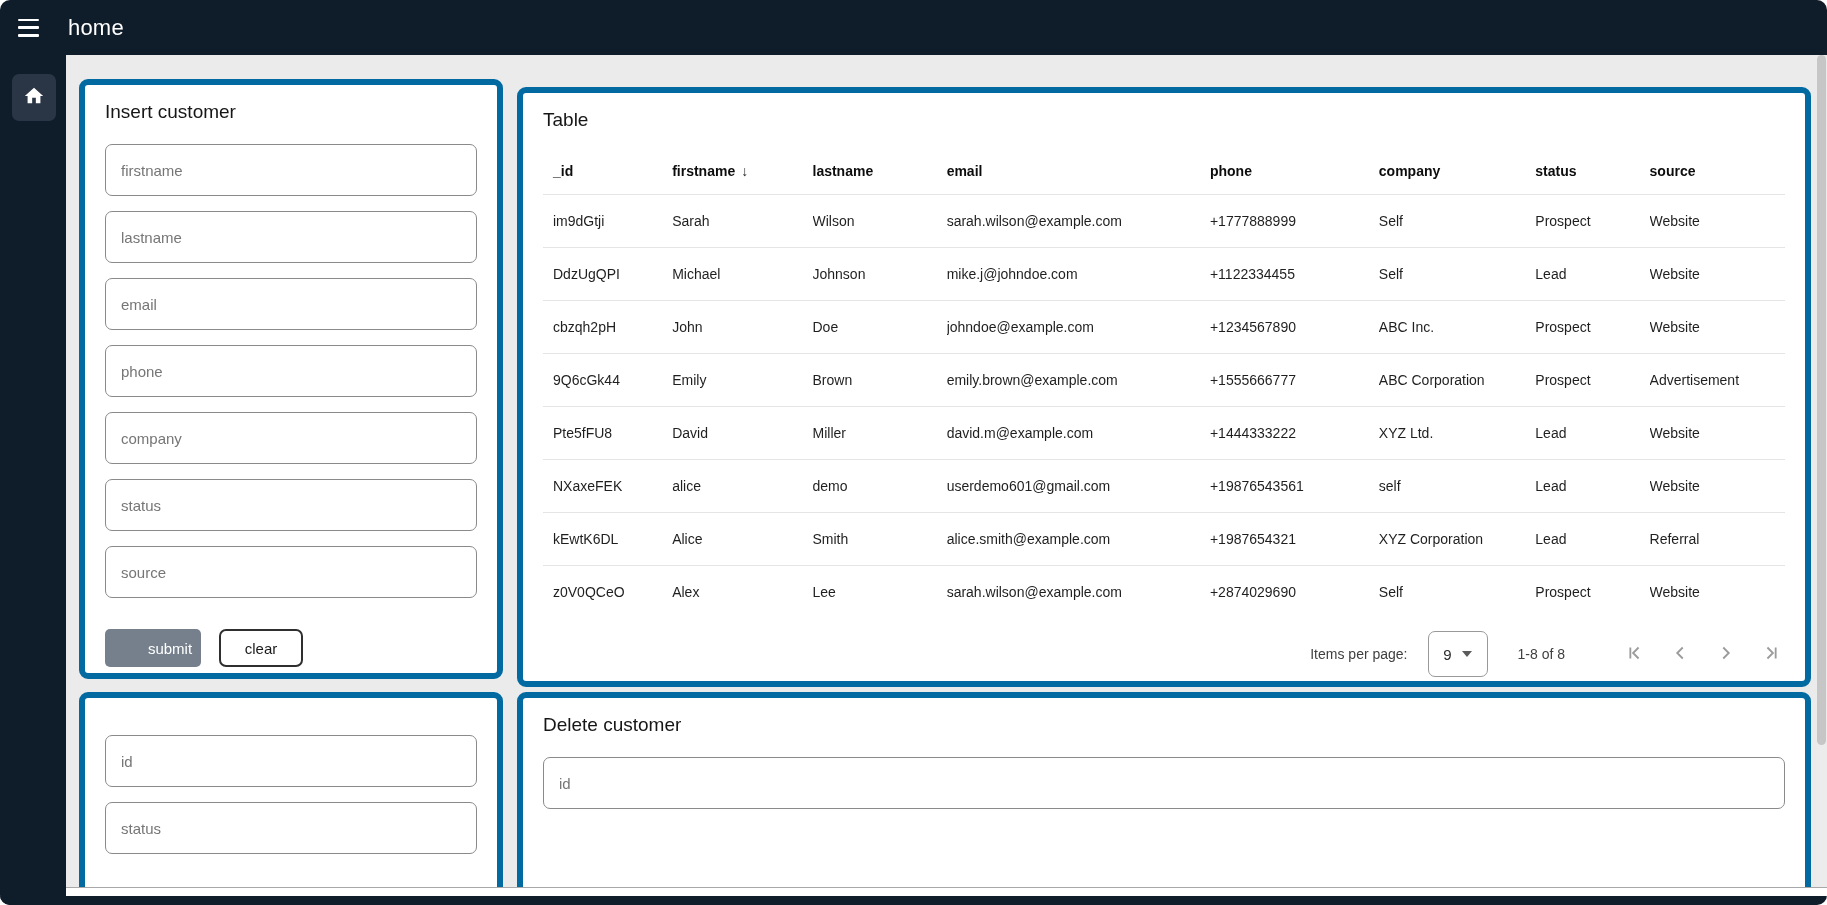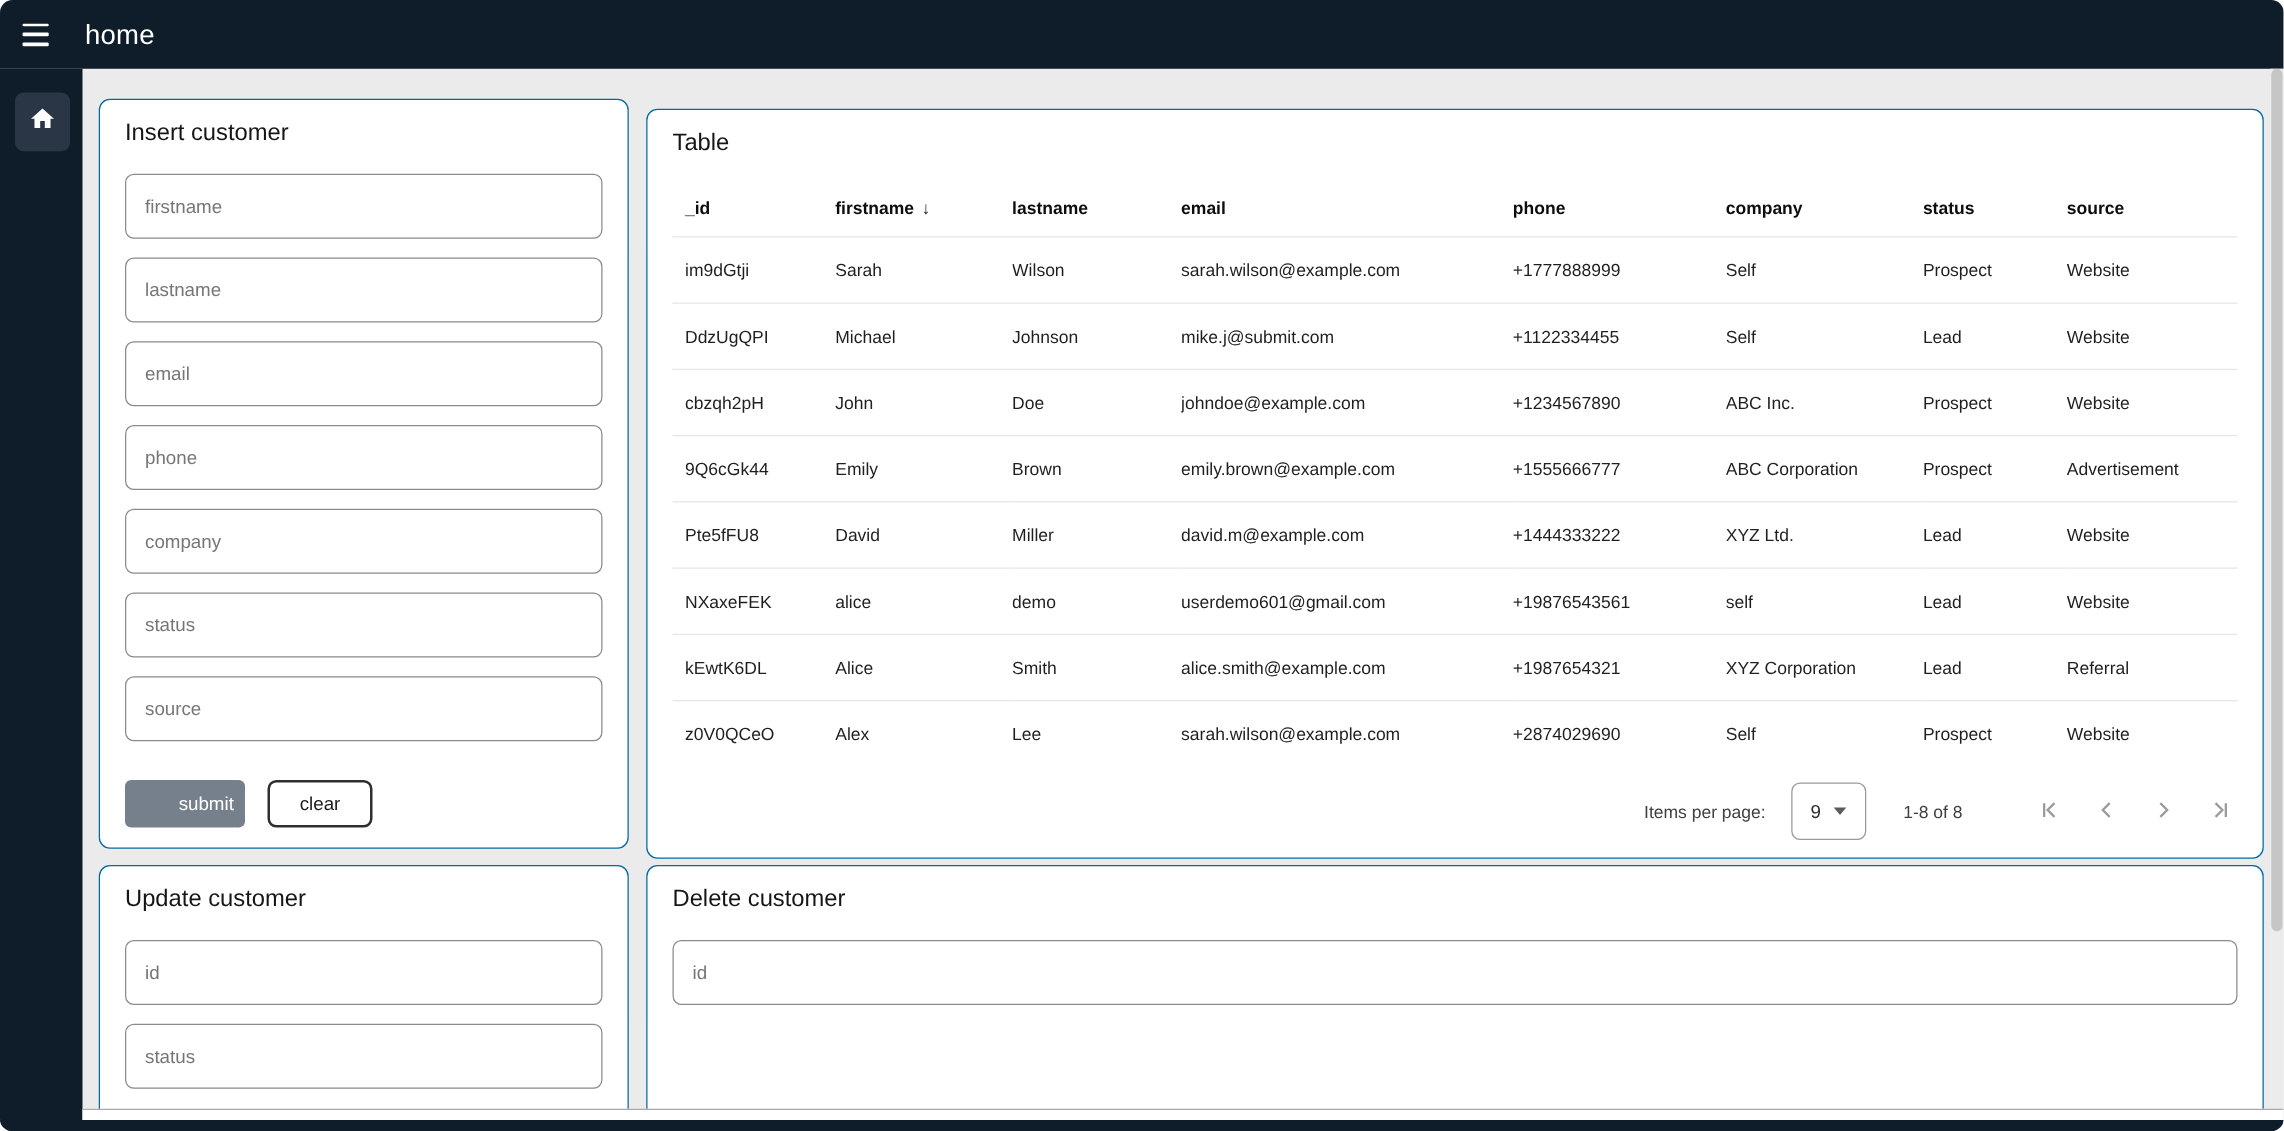--- a/index.html
+++ b/index.html
@@ -11,21 +11,21 @@
   .hamburger{width:24px;height:18px;margin-left:18px;display:flex;flex-direction:column;justify-content:space-between;cursor:pointer;}
   .hamburger span{display:block;width:21px;height:2.6px;background:#fff;border-radius:1px;}
   .topbar-title{color:#fff;font-size:22px;margin-left:26px;letter-spacing:.2px;}
 
   
   .sidebar{position:absolute;left:0;top:55px;width:66px;bottom:0;background:var(--dark,#0f1c2a);z-index:4;}
   .home-tile{position:absolute;left:12px;top:19px;width:44px;height:47px;background:var(--home-tile,#2a3645);border-radius:7px;display:flex;align-items:center;justify-content:center;cursor:pointer;}
 
   
   .main{position:absolute;left:66px;top:55px;right:0;bottom:0;background:var(--page-bg,#ebebeb);overflow:hidden;}
-  .card{position:absolute;background:#fff;border:1px solid #0369a1;border-radius:9px;box-sizing:border-box;padding:16px 20px;}
+  .card{position:absolute;background:#fff;border:6px solid #0369a1;border-radius:9px;box-sizing:border-box;padding:16px 20px;}
   .card-title{font-size:19px;color:#161616;font-weight:400;}
 
   .card-insert{left:13px;top:24px;width:424px;height:600px;}
   .card-table{left:451px;top:32px;width:1294px;height:600px;}
   .card-update{left:13px;top:637px;width:424px;height:380px;}
   .card-delete{left:451px;top:637px;width:1294px;height:380px;}
 
   
   .fields{display:flex;flex-direction:column;gap:15px;margin-top:21px;}
   .fields-wide{}
@@ -135,21 +135,21 @@
               <td>sarah.wilson@example.com</td>
               <td>+1777888999</td>
               <td>Self</td>
               <td>Prospect</td>
               <td>Website</td>
             </tr>
             <tr>
               <td>DdzUgQPI</td>
               <td>Michael</td>
               <td>Johnson</td>
-              <td>mike.j@submit.com</td>
+              <td>mike.j@johndoe.com</td>
               <td>+1122334455</td>
               <td>Self</td>
               <td>Lead</td>
               <td>Website</td>
             </tr>
             <tr>
               <td>cbzqh2pH</td>
               <td>John</td>
               <td>Doe</td>
               <td>johndoe@example.com</td>
@@ -236,21 +236,20 @@
         <div class="pg-btn">
           <span><svg width="22" height="22" viewBox="0 0 24 24">
                 <path d="M7 6l6 6-6 6"></path>
                 <path d="M16 6v12"></path>
               </svg></span>
         </div>
       </div>
     </div>
 
     <div class="card card-update">
-      <div class="card-title">Update customer</div>
       <div class="fields fields-wide">
           <input class="text-input" type="text" placeholder="id" style="">
           <input class="text-input" type="text" placeholder="status" style="">
         </div>
 
     </div>
 
     <div class="card card-delete">
       <div class="card-title">Delete customer</div>
       <div class="fields fields-wide">

